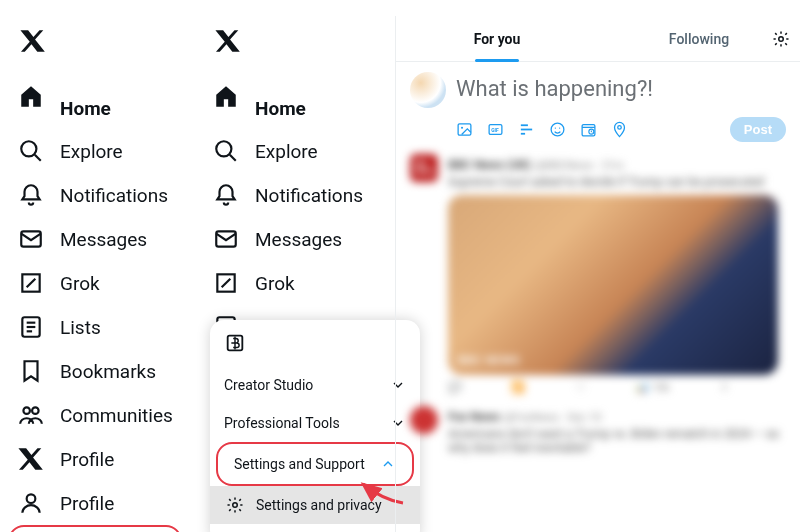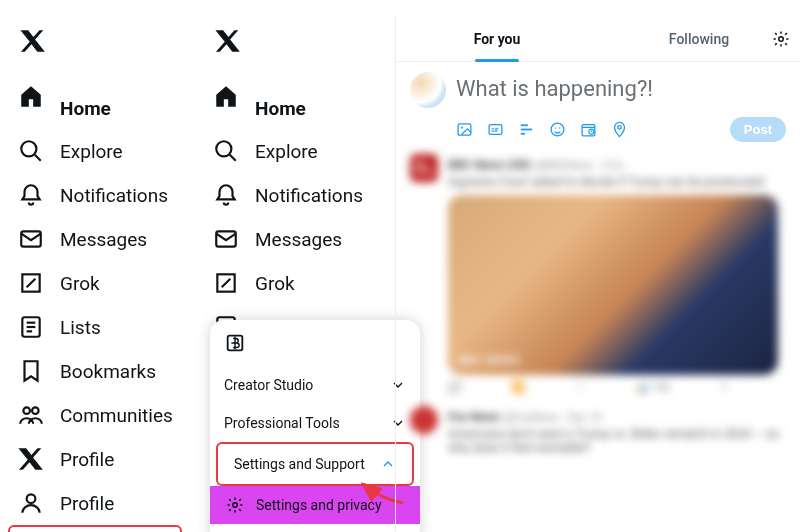--- a/index.html
+++ b/index.html
@@ -10,33 +10,33 @@
   .col2 { left: 195px; width: 220px; padding: 8px 8px; }
   .col3 { left: 395px; right: 0; border-left: 1px solid #ebeef0; height: 532px; }
 
   .logo { width: 26px; height: 26px; margin: 4px 0 10px 12px; }
   
   .nav-item { display: flex; align-items: center; padding: 9px 10px; border-radius: 999px; cursor: pointer; }
   .nav-item .icon { width: 26px; height: 26px; flex: 0 0 26px; }
   .nav-item .label { font-size: 19px; margin-left: 16px; white-space: nowrap; }
   .nav-item.active .label { font-weight: 700; margin-top: 24px; }
   
-  .highlight-box { border: 2px solid #e63946; border-radius: 6px; padding: 1px 2px; }
+  .highlight-box { border: 2px solid #e63946; border-radius: 16px; padding: 1px 2px; }
 
   
   .popup { position: absolute; left: 210px; top: 320px; width: 210px; background: #fff; border-radius: 14px; box-shadow: 0 0 14px rgba(0,0,0,0.18); overflow: hidden; }
   .popup-head { display: flex; align-items: center; padding: 12px 14px; font-size: 18px; font-weight: 700; }
   .popup-head .icon { width: 22px; height: 22px; margin-right: 14px; }
   .popup-row { display: flex; align-items: center; justify-content: space-between; padding: 11px 14px; font-size: 14px; font-weight: 400; cursor: pointer; }
   .popup-row .chev { width: 16px; height: 16px; }
   .popup-sub { display: flex; align-items: center; padding: 10px 14px 10px 16px; font-size: 14px; cursor: pointer; }
   .popup-sub .icon { width: 18px; height: 18px; margin-right: 12px; }
   .popup-row.open .chev path { stroke: #1d9bf0; }
   .popup .highlight-box { margin: 0 6px; }
-  .popup-sub.sp { background: #d946ef; }
+  .popup-sub.sp { background: #e5e5e5; }
 
   
   .tabs { display: flex; align-items: center; height: 46px; border-bottom: 1px solid #ebeef0; position: relative; }
   .tab { flex: 1; text-align: center; font-size: 14px; color: #536471; font-weight: 500; cursor: pointer; position: relative; height: 100%; display:flex; align-items:center; justify-content:center;}
   .tab.active { color: #0f1419; font-weight: 700; }
   .tab.active::after { content:""; position:absolute; bottom:-1px; height:3px; width:44px; background:#1d9bf0; border-radius:2px; left:50%; transform:translateX(-50%);}
   .gear { position: absolute; right: 10px; width: 18px; height: 18px; cursor:pointer; }
 
   .composer { display: flex; padding: 10px 14px 6px; }
   .avatar { width: 36px; height: 36px; border-radius: 50%; background: radial-gradient(circle at 30% 30%, #f4d7b0, #fff 55%, #cde2f3 70%); flex:0 0 36px; }

